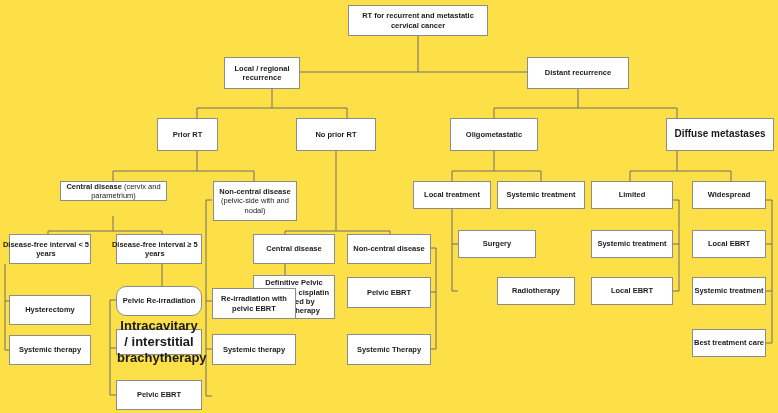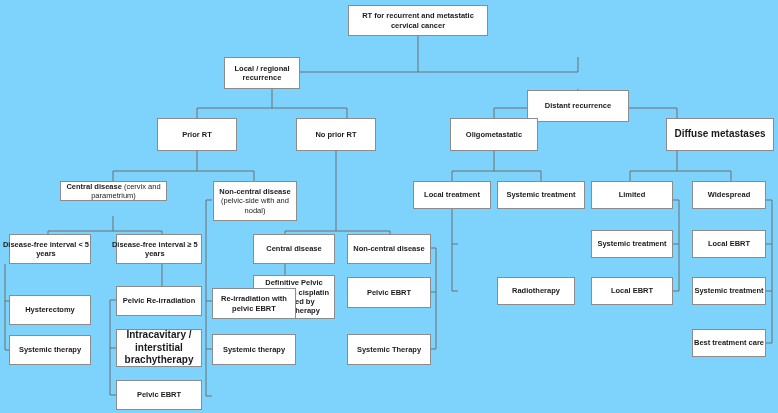--- a/index.html
+++ b/index.html
@@ -4,21 +4,21 @@
 <style>
   html, body {
     margin: 0;
     padding: 0;
     background: #ffffff;
   }
   #canvas {
     position: relative;
     width: 778px;
     height: 413px;
-    background: #7dd3fc;
+    background: #fde047;
     font-family: "Liberation Sans", sans-serif;
     overflow: hidden;
   }
   #edges {
     position: absolute;
     left: 0;
     top: 0;
     width: 778px;
     height: 413px;
     pointer-events: none;
@@ -141,25 +141,25 @@
     </g>
   </svg>
 
   <div class="node" style="left:348px;top:5px;width:140px;height:31px;font-size:7.5px;">
     <span class="lbl" style="white-space:normal;">RT for recurrent and metastatic cervical cancer</span>
   </div>
 
   <div class="node" style="left:224px;top:57px;width:76px;height:32px;font-size:7.5px;">
     <span class="lbl" style="white-space:normal;">Local / regional recurrence</span>
   </div>
-  <div class="node" style="left:527px;top:57px;width:102px;height:32px;font-size:7.5px;margin-top:33px;">
+  <div class="node" style="left:527px;top:57px;width:102px;height:32px;font-size:7.5px;">
     <span class="lbl">Distant recurrence</span>
   </div>
 
-  <div class="node" style="left:157px;top:118px;width:80px;height:33px;font-size:7.5px;">
+  <div class="node" style="left:157px;top:118px;width:61px;height:33px;font-size:7.5px;">
     <span class="lbl">Prior RT</span>
   </div>
   <div class="node" style="left:296px;top:118px;width:80px;height:33px;font-size:7.5px;">
     <span class="lbl">No prior RT</span>
   </div>
   <div class="node" style="left:450px;top:118px;width:88px;height:33px;font-size:7.5px;">
     <span class="lbl">Oligometastatic</span>
   </div>
   <div class="node" style="left:666px;top:118px;width:108px;height:33px;font-size:10px;">
     <span class="lbl">Diffuse metastases</span>
@@ -194,31 +194,34 @@
   </div>
   <div class="node wrap" style="left:116px;top:234px;width:86px;height:30px;font-size:7.5px;">
     <span class="lbl">Disease-free interval ≥ 5 years</span>
   </div>
   <div class="node" style="left:253px;top:234px;width:82px;height:30px;font-size:7.5px;">
     <span class="lbl">Central disease</span>
   </div>
   <div class="node" style="left:347px;top:234px;width:84px;height:30px;font-size:7.5px;">
     <span class="lbl">Non-central disease</span>
   </div>
+  <div class="node" style="left:458px;top:230px;width:78px;height:28px;font-size:7.5px;">
+    <span class="lbl">Surgery</span>
+  </div>
   <div class="node" style="left:591px;top:230px;width:82px;height:28px;font-size:7.5px;">
     <span class="lbl">Systemic treatment</span>
   </div>
   <div class="node" style="left:692px;top:230px;width:74px;height:28px;font-size:7.5px;">
     <span class="lbl">Local EBRT</span>
   </div>
 
   <div class="node" style="left:9px;top:286px;width:82px;height:30px;font-size:7.5px;margin-top:9px;">
     <span class="lbl">Hysterectomy</span>
   </div>
-  <div class="node" style="left:116px;top:286px;width:86px;height:30px;font-size:7.5px;">
+  <div class="node" style="left:116px;top:286px;width:86px;height:30px;font-size:7.5px;border-radius:10px;">
     <span class="lbl">Pelvic Re-irradiation</span>
   </div>
   <div class="node" style="left:253px;top:275px;width:82px;height:44px;font-size:7.5px;">
     <span class="lbl" style="white-space:normal;">Definitive Pelvic EBRT with cisplatin followed by brachytherapy</span>
   </div>
   <div class="node" style="left:347px;top:277px;width:84px;height:31px;font-size:7.5px;">
     <span class="lbl">Pelvic EBRT</span>
   </div>
   <div class="node" style="left:497px;top:277px;width:78px;height:28px;font-size:7.5px;">
     <span class="lbl">Radiotherapy</span>
@@ -226,21 +229,21 @@
   <div class="node" style="left:591px;top:277px;width:82px;height:28px;font-size:7.5px;">
     <span class="lbl">Local EBRT</span>
   </div>
   <div class="node" style="left:692px;top:277px;width:74px;height:28px;font-size:7.5px;">
     <span class="lbl">Systemic treatment</span>
   </div>
 
   <div class="node" style="left:9px;top:335px;width:82px;height:30px;font-size:7.5px;">
     <span class="lbl">Systemic therapy</span>
   </div>
-  <div class="node" style="left:116px;top:329px;width:86px;height:38px;font-size:10px;">
+  <div class="node" style="left:116px;top:329px;width:86px;height:26px;font-size:13px;">
     <span class="lbl" style="white-space:normal;">Intracavitary / interstitial brachytherapy</span>
   </div>
   <div class="node" style="left:212px;top:288px;width:84px;height:31px;font-size:7.5px;">
     <span class="lbl" style="white-space:normal;">Re-irradiation with pelvic EBRT</span>
   </div>
   <div class="node" style="left:347px;top:334px;width:84px;height:31px;font-size:7.5px;">
     <span class="lbl">Systemic Therapy</span>
   </div>
   <div class="node" style="left:692px;top:329px;width:74px;height:28px;font-size:7.5px;">
     <span class="lbl">Best treatment care</span>

